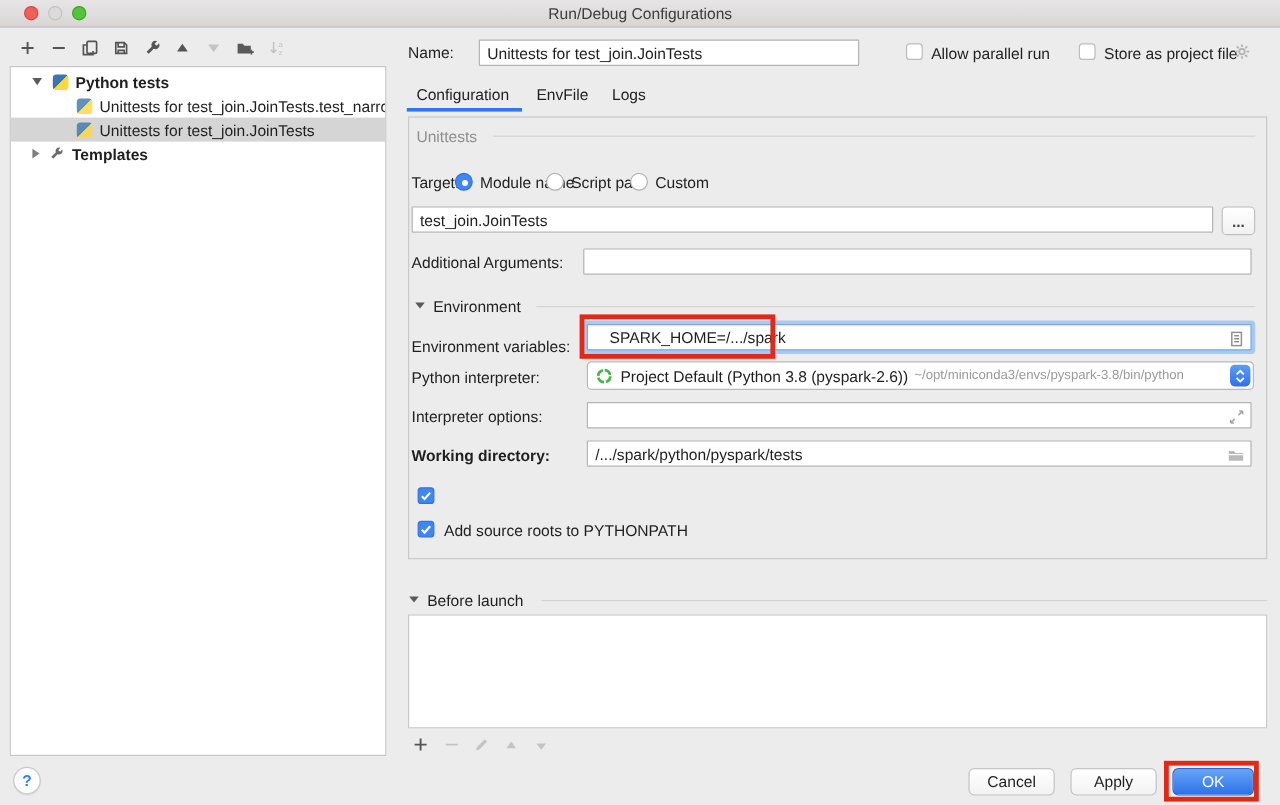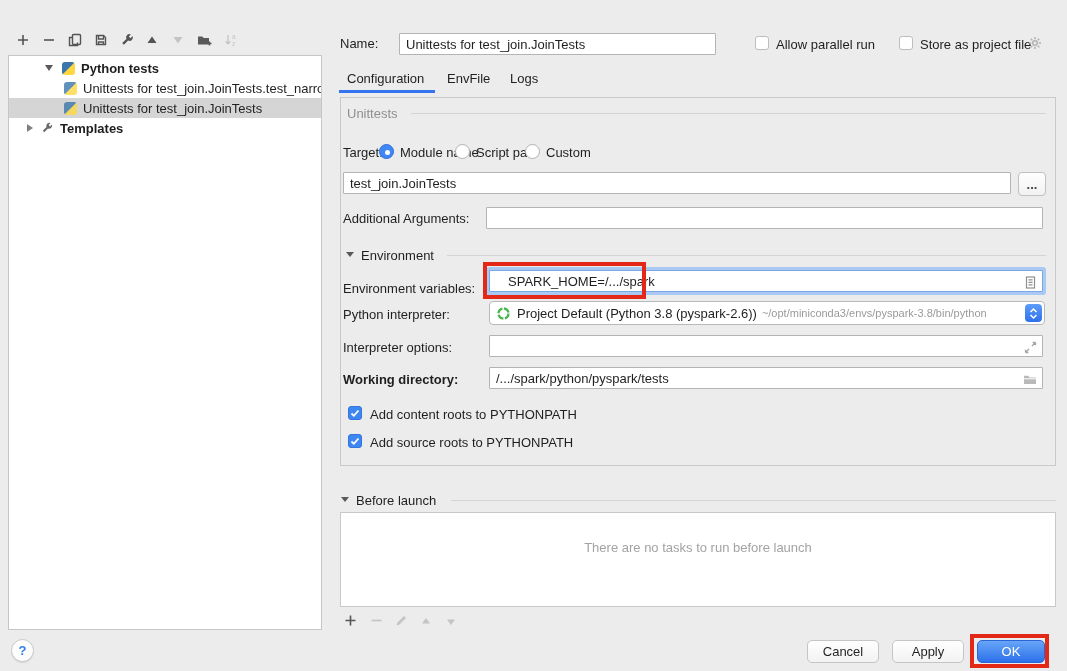--- a/index.html
+++ b/index.html
@@ -67,20 +67,26 @@
   .bl-box{position:absolute;left:340px;top:512px;width:716px;height:95px;background:#fff;
           border:1px solid #c9c9c9;box-sizing:border-box;}
   .bl-empty{position:absolute;left:340px;top:540px;width:716px;text-align:center;color:#a3a3a3;}
   .annotation{position:absolute;border:4px solid #e32817;box-sizing:border-box;pointer-events:none;z-index:50;}
 </style>
 </head>
 <body>
 
 <div class="window">
 
+  <div class="titlebar">
+    <div class="traffic t-close"></div>
+    <div class="traffic t-min"></div>
+    <div class="traffic t-max"></div>
+    <div class="title">Run/Debug Configurations</div>
+  </div>
 
   <div class="icon-btn" style="left:14px;top:31px;">
     <svg width="16" height="16">
         <path d="M8 3v10M3 8h10" stroke="#545454" stroke-width="1.6"></path>
       </svg>
     </div>
   <div class="icon-btn" style="left:40px;top:31px;">
     <svg width="16" height="16">
         <path d="M3 8h10" stroke="#545454" stroke-width="1.6"></path>
       </svg>
@@ -120,21 +126,21 @@
     </div>
   <div class="icon-btn" style="left:222px;top:31px;">
     <svg width="16" height="16">
         <path d="M5 3v9M5 12l-2.3-2.6M5 12l2.3-2.6" stroke="#c4c4c4" stroke-width="1.3" fill="none"></path>
         <text x="9" y="7" font-size="6.5" fill="#c4c4c4">a</text>
         <text x="9" y="14" font-size="6.5" fill="#c4c4c4">z</text>
       </svg>
     </div>
 
   <div class="tree">
-    <div class="tree-row" style="padding-left:36px;">
+    <div class="tree-row" style="padding-left:18px;">
       <span class="tw-caret-down"></span>
       <span class="py-icon" style="margin-left:9px;"></span>
       <span class="bold" style="margin-left:6px;">Python tests</span>
     </div>
     <div class="tree-row" style="padding-left:55px;">
       <span class="py-icon py-faded"></span>
       <span style="margin-left:6px;">Unittests for test_join.JoinTests.test_narrow</span>
     </div>
     <div class="tree-row selected" style="padding-left:55px;">
       <span class="py-icon py-faded"></span>
@@ -228,33 +234,31 @@
         <path fill="#b9b9b9" d="M2 12V3.8h4.2l1.3 1.6H14V12z"></path>
         <path d="M2 6.8h12" stroke="#fff" stroke-width="1"></path>
       </svg>
     </div>
 
   <div class="cb checked" style="left:348px;top:406px;">
     <svg width="12" height="12">
         <path d="M2.5 6.5l2.3 2.3L9.5 3.5" stroke="#fff" stroke-width="1.8" fill="none"></path>
       </svg>
     </div>
-  <div class="lbl" style="left:370px;top:407px;">Add content roots to PYTHONPATH</div>
   <div class="cb checked" style="left:348px;top:434px;">
     <svg width="12" height="12">
         <path d="M2.5 6.5l2.3 2.3L9.5 3.5" stroke="#fff" stroke-width="1.8" fill="none"></path>
       </svg>
     </div>
   <div class="lbl" style="left:370px;top:435px;">Add source roots to PYTHONPATH</div>
 
   <div class="sec-caret" style="left:341px;top:497px;"></div>
   <div class="lbl" style="left:356px;top:493px;">Before launch</div>
   <div class="sep-line" style="left:451px;top:500px;width:605px;"></div>
   <div class="bl-box"></div>
-  <div class="bl-empty">There are no tasks to run before launch</div>
 
   <div class="icon-btn" style="left:341px;top:611px;">
     <svg width="15" height="15">
         <path d="M7.5 2.5v10M2.5 7.5h10" stroke="#555" stroke-width="1.6"></path>
       </svg>
     </div>
   <div class="icon-btn" style="left:367px;top:611px;">
     <svg width="15" height="15">
         <path d="M2.5 7.5h10" stroke="#c4c4c4" stroke-width="1.6"></path>
       </svg>

